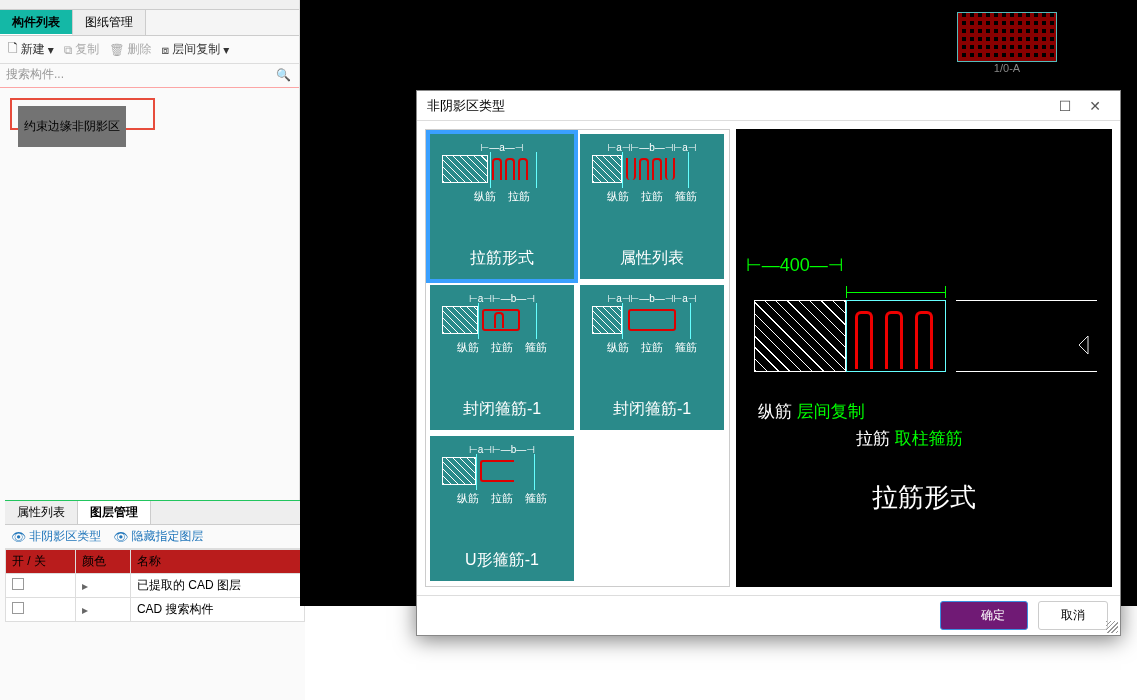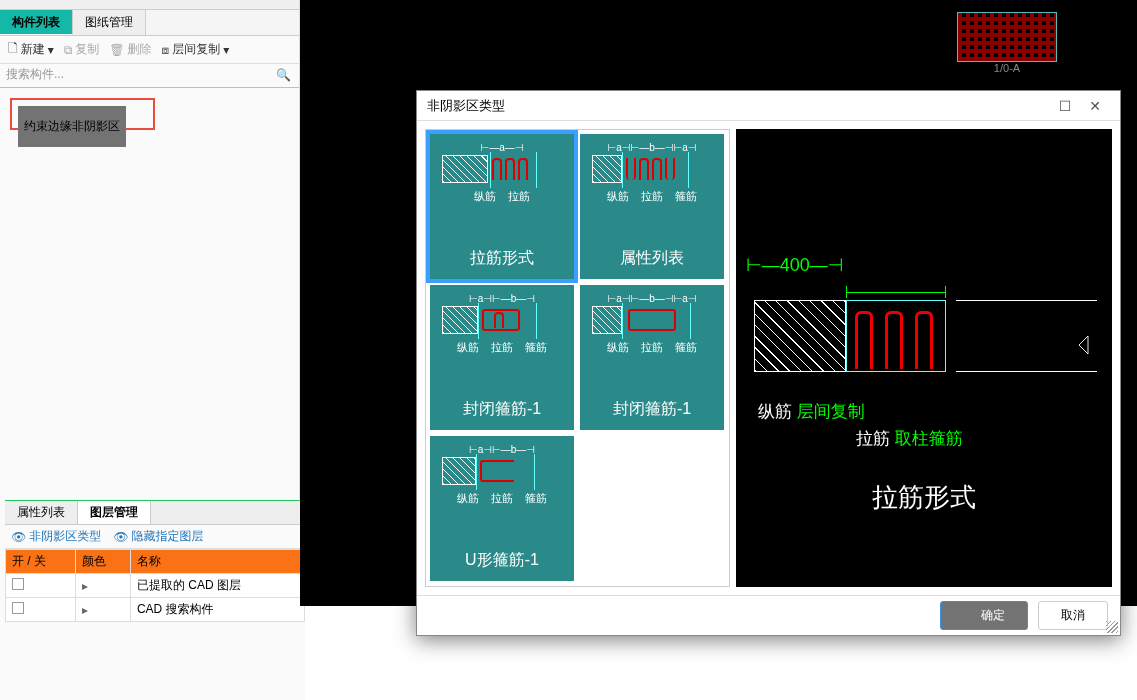--- a/index.html
+++ b/index.html
@@ -19,21 +19,21 @@
 .tree-item { display: inline-block; background: #737373; padding: 12px 6px; }
 
 .bottom-panel { position: absolute; left: 5px; bottom: 0; width: 300px; height: 200px; background: #fafafa; border-top: 1px solid #22c55e; }
 .bottom-tabs { display: flex; height: 24px; background: #eee; border-bottom: 1px solid #ccc; }
 .b-tab { padding: 3px 12px; border-right: 1px solid #ccc; }
 .b-tab.active { background: #fff; font-weight: bold; }
 .layer-toolbar { display: flex; gap: 12px; height: 24px; align-items: center; padding: 0 6px; border-bottom: 1px solid #ddd; }
 .layer-btn { display: flex; align-items: center; gap: 3px; color: #2277bb; cursor: pointer; }
 .layer-table { width: 100%; border-collapse: collapse; }
 .layer-table th, .layer-table td { border: 1px solid #ddd; padding: 3px 6px; text-align: left; font-weight: normal; background: #fff; }
-.layer-table th { background: #f97316; }
+.layer-table th { background: #b91c1c; }
 .chk { width: 12px; height: 12px; border: 1px solid #999; display: inline-block; }
 .arrow { color: #666; }
 
 .canvas { position: absolute; left: 300px; top: 0; width: 837px; height: 606px; background: #000; }
 .bg-drawing { position: absolute; right: 50px; top: 12px; width: 160px; height: 70px; }
 .bg-box { width: 100px; height: 50px; border: 1px solid #5bb; background: repeating-linear-gradient(0deg, #800 0 4px, transparent 4px 8px), repeating-linear-gradient(90deg, #800 0 4px, transparent 4px 8px); margin: 0 auto; }
 .bg-text { color: #888; font-size: 11px; text-align: center; }
 
 .dialog { position: absolute; left: 116px; top: 90px; width: 705px; height: 546px; background: #fff; border: 1px solid #888; box-shadow: 0 4px 20px rgba(0,0,0,0.5); display: flex; flex-direction: column; }
 .dialog-title { height: 30px; display: flex; align-items: center; padding: 0 10px; border-bottom: 1px solid #ddd; font-size: 13px; }
@@ -64,21 +64,21 @@
 .pv-tail { position: absolute; left: 210px; top: 14px; right: 5px; height: 72px; border-top: 1px solid #fff; border-bottom: 1px solid #fff; }
 .pv-notch { position: absolute; right: 0; top: 35px; width: 18px; height: 18px; }
 .pv-dim-line { position: absolute; left: 100px; top: 0; width: 100px; height: 12px; border-left: 1px solid #0f0; border-right: 1px solid #0f0; }
 .pv-dim-line:before { content: ""; position: absolute; left: 0; right: 0; top: 6px; height: 1px; background: #0f0; }
 .preview-labels { color: #fff; font-size: 17px; margin-top: 4px; }
 .gr { color: #0f0; }
 .preview-title { color: #fff; font-size: 26px; text-align: center; margin-top: 30px; font-family: SimSun, serif; }
 
 .dialog-footer { height: 40px; display: flex; justify-content: flex-end; align-items: center; gap: 10px; padding: 0 12px; border-top: 1px solid #ddd; }
 .btn { padding: 5px 22px; border: 1px solid #ccc; border-radius: 3px; cursor: pointer; background: #fff; }
-.btn.primary { background: #737373; color: #fff; border-color: #3a8fe0; padding-left: 40px; }
+.btn.primary { background: #701a75; color: #fff; border-color: #3a8fe0; padding-left: 40px; }
 .resize-grip { position: absolute; right: 2px; bottom: 2px; width: 12px; height: 12px; background: repeating-linear-gradient(135deg, #999 0 1px, transparent 1px 3px); }
 </style>
 </head>
 <body>
 
 <div class="left-panel">
   <div class="title-area"></div>
   <div class="tab-bar">
     <div class="tab active">构件列表</div>
     <div class="tab">图纸管理</div>

